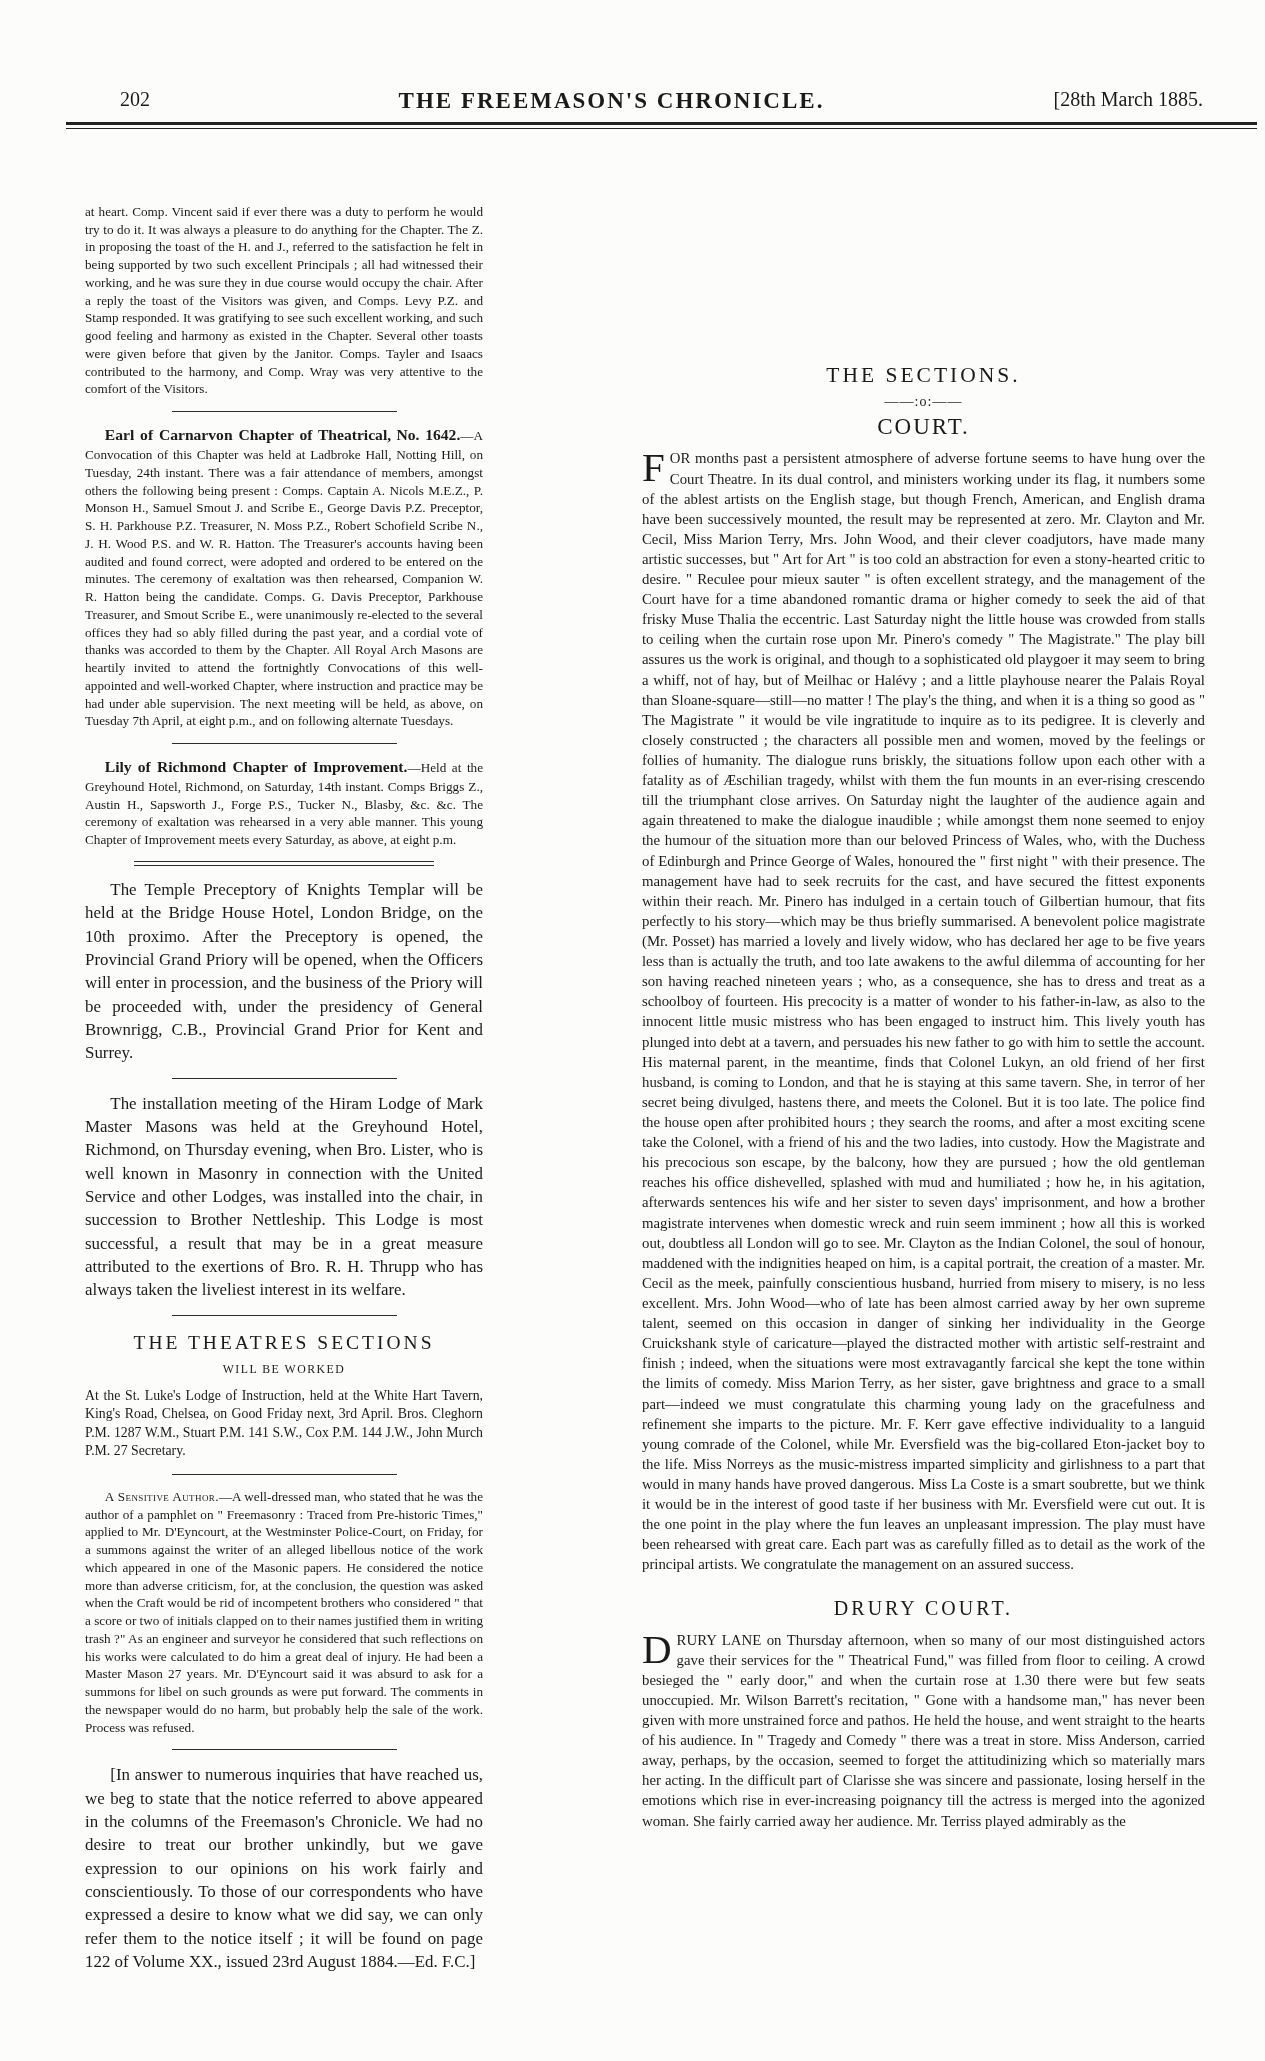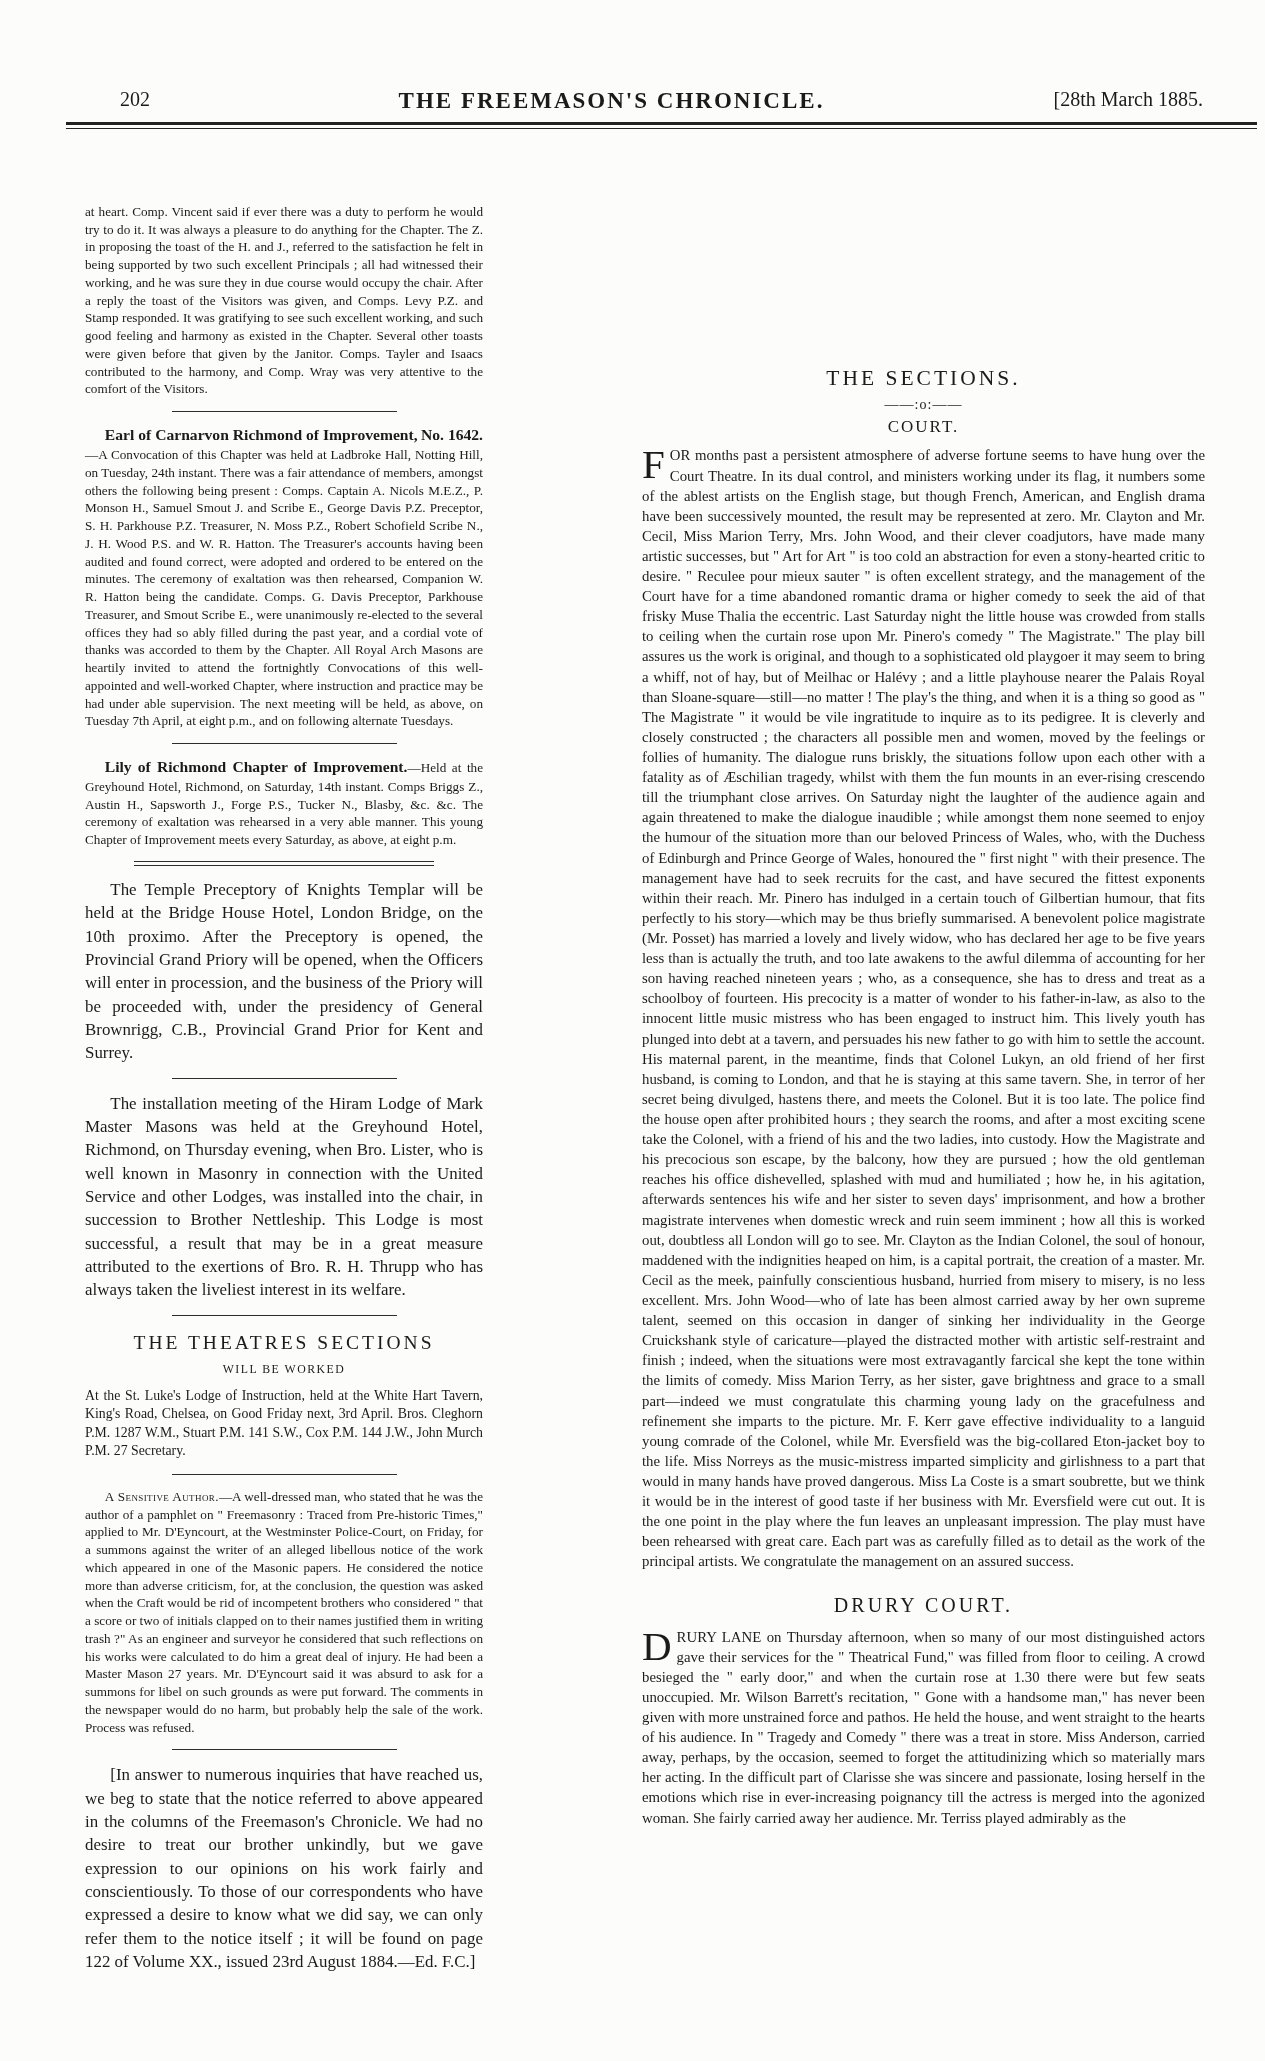--- a/index.html
+++ b/index.html
@@ -66,21 +66,21 @@
   .rule-double{
     border:0;border-top:1.4px solid #2d2d2d;border-bottom:1px solid #2d2d2d;
     height:3px;width:300px;margin:12px auto;
   }
 
   .center-title{
     text-align:center;font-weight:normal;
     margin:10px 0 4px 0;
   }
   .t-theatres{font-size:21.5px;letter-spacing:3px;margin-top:18px;}
-  .t-court{font-size:17px;letter-spacing:2px;margin:2px 0 8px 0;}
+  .t-court{font-size:23px;letter-spacing:2px;margin:2px 0 8px 0;}
   .t-drury{font-size:20px;letter-spacing:3px;margin:22px 0 10px 0;}
   .t-fifteen{font-size:19.5px;letter-spacing:3px;margin-top:16px;}
   .t-worked{font-size:11.8px;letter-spacing:1.5px;margin:8px 0 10px 0;}
 
   .ornament{
     text-align:center;font-size:14px;letter-spacing:1px;
     margin:6px 0 4px 0;
   }
   .dropcap{
     float:left;
@@ -102,21 +102,21 @@
   <div class="header-rule"></div>
 
   <div class="columns">
 
     <div class="col-left">
 
       <p class="body-sm">at heart.  Comp. Vincent said if ever there was a duty to perform he would try to do it.  It was always a pleasure to do anything for the Chapter.  The Z. in proposing the toast of the H. and J., referred to the satisfaction he felt in being supported by two such excellent Principals ; all had witnessed their working, and he was sure they in due course would occupy the chair.  After a reply the toast of the Visitors was given, and Comps. Levy P.Z. and Stamp responded.  It was gratifying to see such excellent working, and such good feeling and harmony as existed in the Chapter.  Several other toasts were given before that given by the Janitor.  Comps. Tayler and Isaacs contributed to the harmony, and Comp. Wray was very attentive to the comfort of the Visitors.</p>
 
       <hr class="rule">
 
-      <p class="body-sm indent"><span class="art-heading">Earl of Carnarvon Richmond of Improvement,</span>
+      <p class="body-sm indent"><span class="art-heading">Earl of Carnarvon Chapter of Theatrical,</span>
         <span class="art-heading">No. 1642.</span><span>—A Convocation of this Chapter was held at Ladbroke Hall, Notting Hill, on Tuesday, 24th instant.  There was a fair attendance of members, amongst others the following being present : Comps. Captain A. Nicols M.E.Z., P. Monson H., Samuel Smout J. and Scribe E., George Davis P.Z. Preceptor, S. H. Parkhouse P.Z. Treasurer, N. Moss P.Z., Robert Schofield Scribe N., J. H. Wood P.S. and W. R. Hatton.  The Treasurer's accounts having been audited and found correct, were adopted and ordered to be entered on the minutes. The ceremony of exaltation was then rehearsed, Companion W. R. Hatton being the candidate.  Comps. G. Davis Preceptor, Parkhouse Treasurer, and Smout Scribe E., were unanimously re-elected to the several offices they had so ably filled during the past year, and a cordial vote of thanks was accorded to them by the Chapter.  All Royal Arch Masons are heartily invited to attend the fortnightly Convocations of this well-appointed and well-worked Chapter, where instruction and practice may be had under able supervision.  The next meeting will be held, as above, on Tuesday 7th April, at eight p.m., and on following alternate Tuesdays.</span></p>
 
       <hr class="rule">
 
       <p class="body-sm indent"><span class="art-heading">Lily of Richmond Chapter of Improvement.</span><span>—Held at the Greyhound Hotel, Richmond, on Saturday, 14th instant.  Comps Briggs Z., Austin H., Sapsworth J., Forge P.S., Tucker N., Blasby, &amp;c. &amp;c.  The ceremony of exaltation was rehearsed in a very able manner. This young Chapter of Improvement meets every Saturday, as above, at eight p.m.</span></p>
 
       <hr class="rule-double">
 
       <p class="body-lg indent">The Temple Preceptory of Knights Templar will be held at the Bridge House Hotel, London Bridge, on the 10th proximo.  After the Preceptory is opened, the Provincial Grand Priory will be opened, when the Officers will enter in procession, and the business of the Priory will be proceeded with, under the presidency of General Brownrigg, C.B., Provincial Grand Prior for Kent and Surrey.</p>
 

